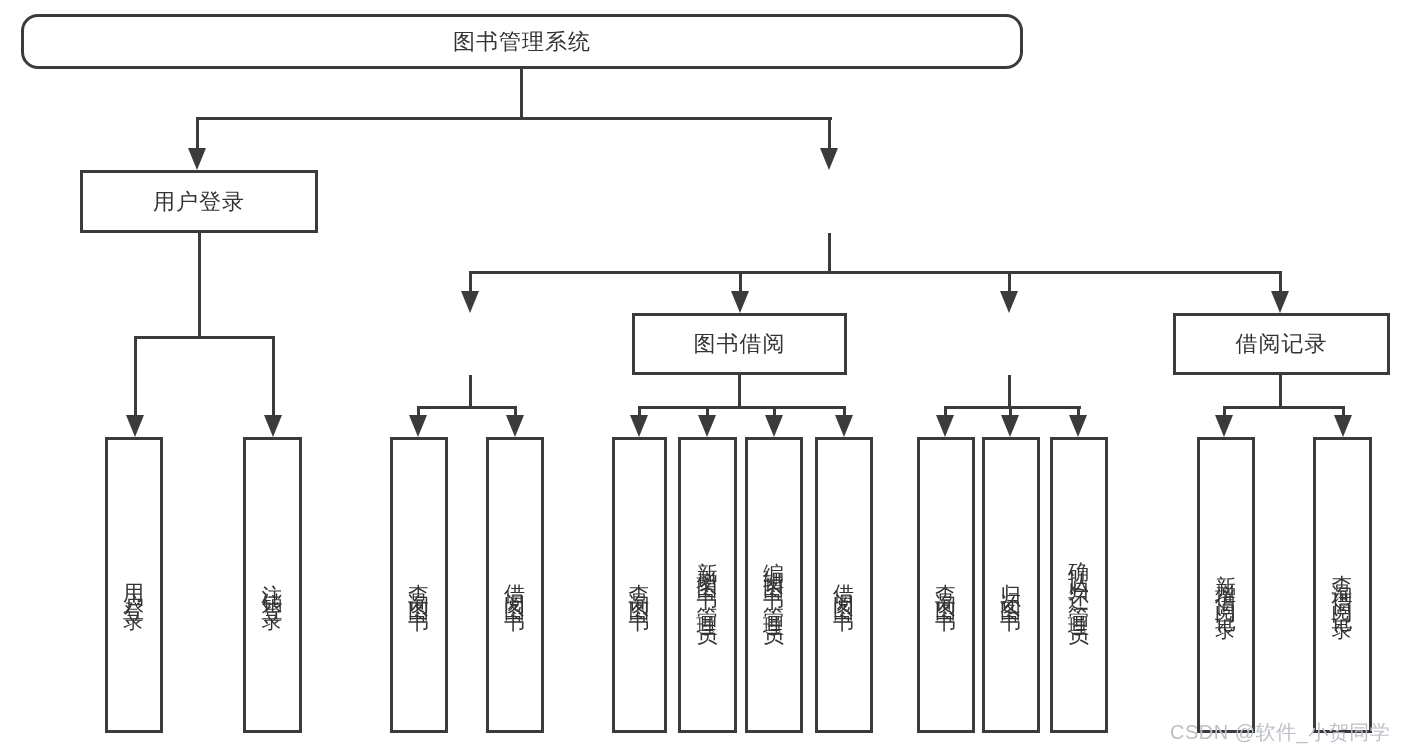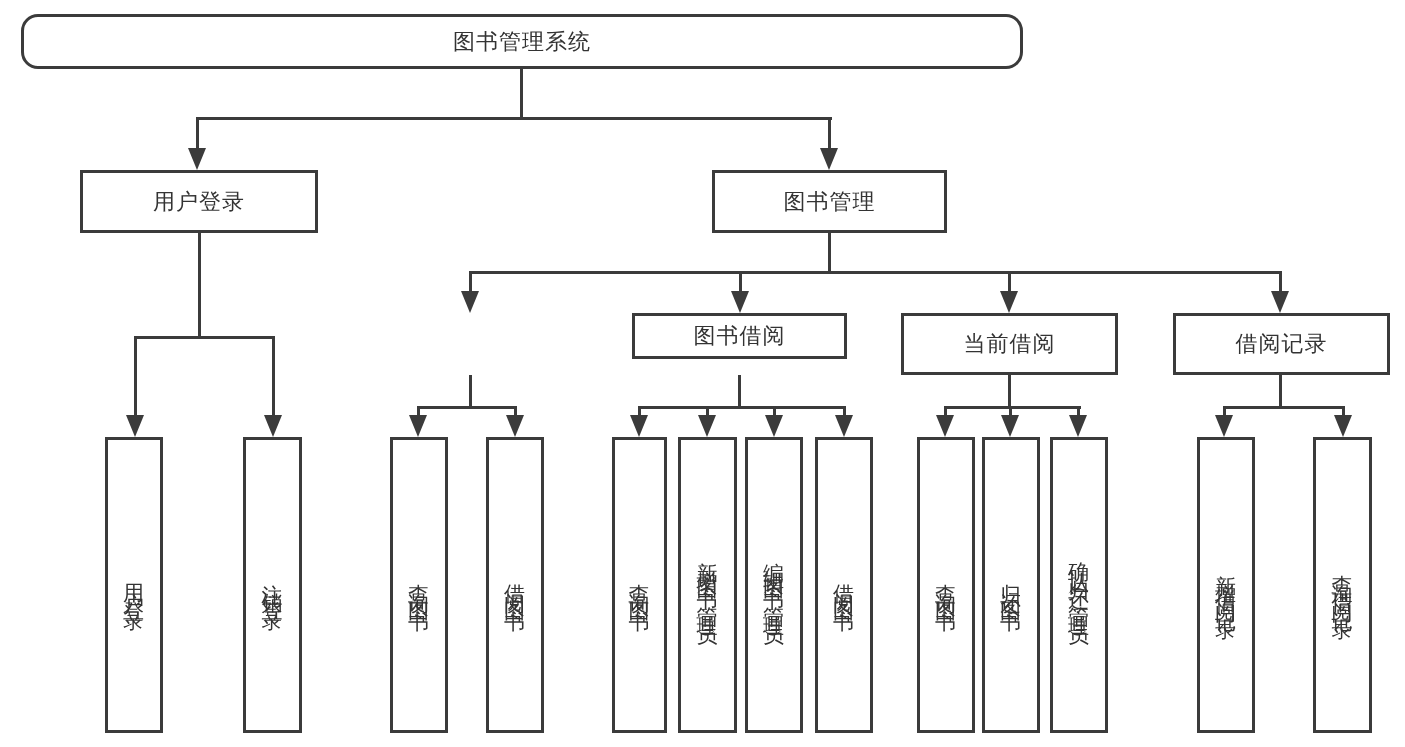--- a/index.html
+++ b/index.html
@@ -70,47 +70,41 @@
   <div class="vline" style="left:520px;top:68px;height:52px;"></div>
   <div class="hline" style="left:196px;top:117px;width:636px;"></div>
   <div class="vline" style="left:196px;top:117px;height:35px;"></div>
   <div class="ah" style="left:188px;top:148px;"></div>
   <div class="vline" style="left:828px;top:117px;height:35px;"></div>
   <div class="ah" style="left:820px;top:148px;"></div>
 
   <div class="node" style="left:80px;top:170px;width:238px;height:63px;">
     <span>用户登录</span>
   </div>
-  <div class="node" style="left:712px;top:170px;width:235px;height:63px;">
-    <span>图书管理</span>
-  </div>
 
   <div class="vline" style="left:198px;top:233px;height:106px;"></div>
   <div class="hline" style="left:134px;top:336px;width:141px;"></div>
   <div class="vline" style="left:134px;top:336px;height:83px;"></div>
   <div class="ah" style="left:126px;top:415px;"></div>
   <div class="vline" style="left:272px;top:336px;height:83px;"></div>
   <div class="ah" style="left:264px;top:415px;"></div>
 
   <div class="vline" style="left:828px;top:233px;height:41px;"></div>
   <div class="hline" style="left:469px;top:271px;width:813px;"></div>
   <div class="vline" style="left:469px;top:271px;height:25px;"></div>
   <div class="ah" style="left:461px;top:291px;"></div>
   <div class="vline" style="left:739px;top:271px;height:25px;"></div>
   <div class="ah" style="left:731px;top:291px;"></div>
   <div class="vline" style="left:1008px;top:271px;height:25px;"></div>
   <div class="ah" style="left:1000px;top:291px;"></div>
   <div class="vline" style="left:1279px;top:271px;height:25px;"></div>
   <div class="ah" style="left:1271px;top:291px;"></div>
 
-  <div class="node" style="left:632px;top:313px;width:215px;height:46px;">
+  <div class="node" style="left:632px;top:313px;width:215px;height:62px;">
     <span>图书借阅</span>
-  </div>
-  <div class="node" style="left:901px;top:313px;width:217px;height:62px;">
-    <span>当前借阅</span>
   </div>
   <div class="node" style="left:1173px;top:313px;width:217px;height:62px;">
     <span>借阅记录</span>
   </div>
 
   <div class="vline" style="left:469px;top:375px;height:34px;"></div>
   <div class="hline" style="left:417px;top:406px;width:100px;"></div>
   <div class="vline" style="left:417px;top:406px;height:14px;"></div>
   <div class="ah" style="left:409px;top:415px;"></div>
   <div class="vline" style="left:514px;top:406px;height:14px;"></div>
@@ -180,14 +174,15 @@
     <span class="vtext">确认归还（管理员）</span>
   </div>
 
   <div class="node vnode" style="left:1197px;top:437px;width:58px;height:296px;">
     <span class="vtext">新增借阅记录</span>
   </div>
   <div class="node vnode" style="left:1313px;top:437px;width:59px;height:296px;">
     <span class="vtext">查询借阅记录</span>
   </div>
 
+  <div class="watermark">CSDN @软件_小贺同学</div>
 
 </div>
 
 </body></html>

